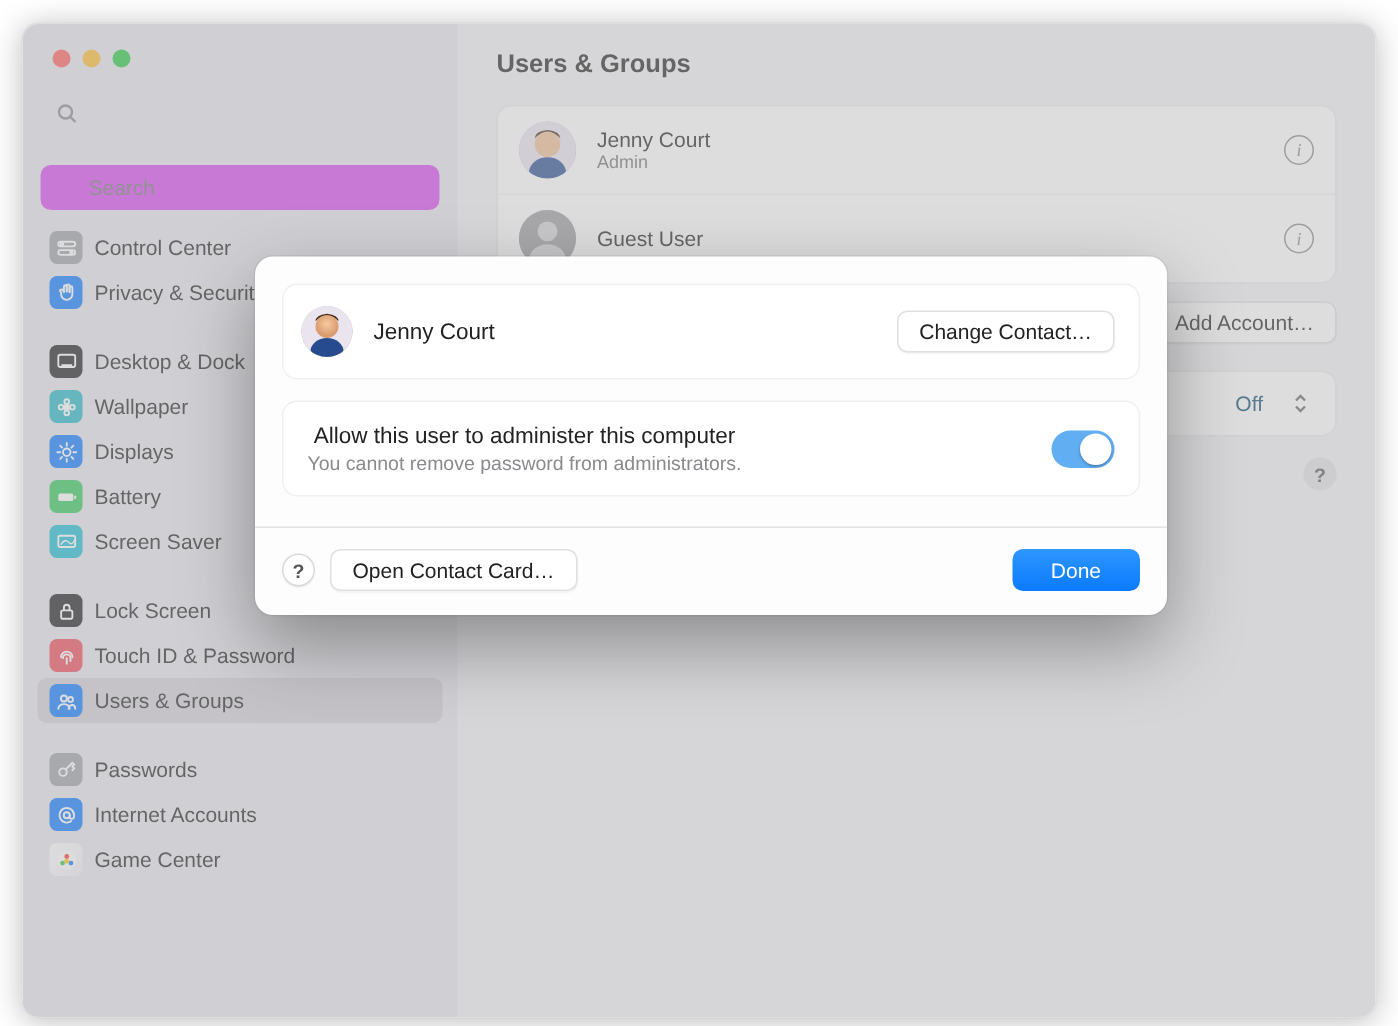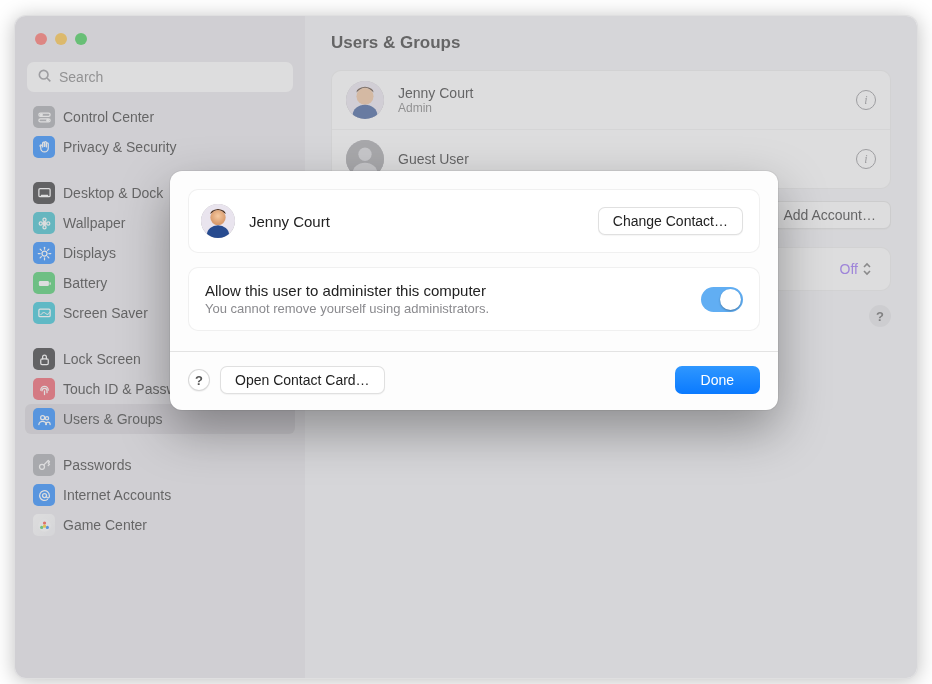--- a/index.html
+++ b/index.html
@@ -14,22 +14,22 @@
     
     .sidebar { width: 290px; height: 100%; background: #e8e6ea; display: flex; flex-direction: column; }
     .titlebar { height: 46px; display: flex; align-items: center; padding-left: 20px; gap: 8px; }
     .tl-dot { width: 12px; height: 12px; border-radius: 50%; }
     .tl-red { background: #ff5f57; }
     .tl-yellow { background: #febc2e; }
     .tl-green { background: #28c840; }
 
     .search-wrap { padding: 0 12px 10px 12px; }
     .search {
-      width: 100%; height: 30px; border-radius: 7px; background: #ffffff; border: none;
-      padding: 0 10px 0 32px; font-size: 14px; color: #333; outline: none;
+      width: 100%; height: 30px; border-radius: 7px; background: #d946ef; border: none;
+      padding: 0 10px 0 32px; font-size: 14px; color: #333; outline: none; margin-top: 48px;
     }
     .search-wrap { position: relative; }
     .search-icon { position: absolute; left: 22px; top: 6px; width: 16px; height: 16px; color: #8a8a8e; }
 
     .side-scroll { flex: 1; overflow: hidden; padding: 0 10px; }
     .side-item {
       display: flex; align-items: center; gap: 8px; height: 30px; padding: 0 8px;
       border-radius: 6px; font-size: 14px; color: #222; cursor: default;
     }
     .side-item.selected { background: #d2d0d6; }
@@ -61,21 +61,21 @@
       background: #fff; border: 1px solid rgba(0,0,0,0.12); border-radius: 7px; padding: 5px 14px;
       font-size: 14px; color: #222; box-shadow: 0 1px 1px rgba(0,0,0,0.04); cursor: pointer;
     }
 
     .settings-box {
       margin-top: 18px; background: #fff; border: 1px solid rgba(0,0,0,0.08); border-radius: 10px;
     }
     .settings-row { display: flex; align-items: center; justify-content: space-between; padding: 12px 16px; border-top: 1px solid rgba(0,0,0,0.06); }
     .settings-row:first-child { border-top: none; }
     .settings-label { font-size: 14px; color: #222; }
-    .select-fake { display: flex; align-items: center; gap: 4px; font-size: 14px; color: #8b5cf6; }
+    .select-fake { display: flex; align-items: center; gap: 20px; font-size: 14px; color: #0c4a6e; }
     .stepper { width: 12px; height: 18px; display: flex; flex-direction: column; justify-content: center; color: #666; }
 
     .help-row { display: flex; justify-content: flex-end; margin-top: 14px; }
     .help-btn { width: 22px; height: 22px; border-radius: 50%; background: #e2e2e6; color: #555; border: none; font-size: 13px; font-weight: 600; cursor: pointer; }
 
     
     .dim { position: absolute; inset: 0; background: rgba(180,180,184,0.46); }
 
     
     .sheet {
@@ -87,21 +87,21 @@
       background: #fff; border: 1px solid rgba(0,0,0,0.06); border-radius: 10px;
       display: flex; align-items: center; padding: 14px 16px 14px 12px; gap: 14px;
     }
     .sheet-username { font-size: 15px; color: #222; flex: 1; }
 
     .sheet-mid {
       margin-top: 14px; background: #fff; border: 1px solid rgba(0,0,0,0.06); border-radius: 10px;
     }
     .opt-row { display: flex; align-items: center; justify-content: space-between; padding: 14px 16px; border-top: 1px solid rgba(0,0,0,0.08); }
     .opt-row:first-child { border-top: none; }
-    .opt-text { display: flex; flex-direction: column; gap: 2px; }
+    .opt-text { display: flex; flex-direction: column; gap: 2px; align-items: center; }
     .opt-title { font-size: 15px; color: #222; }
     .opt-sub { font-size: 13px; color: #8a8a8e; }
 
     .switch { width: 42px; height: 25px; border-radius: 20px; position: relative; flex-shrink: 0; }
     .switch.on { background: #61aef3; }
     .switch.off { background: #e6e6ea; border: 1px solid rgba(0,0,0,0.05); }
     .switch .knob { position: absolute; width: 21px; height: 21px; background: #fff; border-radius: 50%; top: 2px; box-shadow: 0 1px 2px rgba(0,0,0,0.3); }
     .switch.on .knob { right: 2px; }
     .switch.off .knob { left: 2px; }
 
@@ -355,21 +355,21 @@
         </svg>
     </div>
     <div class="sheet-username">Jenny Court</div>
     <button class="mac-btn">Change Contact…</button>
   </div>
 
   <div class="sheet-mid">
     <div class="opt-row">
       <div class="opt-text">
         <div class="opt-title">Allow this user to administer this computer</div>
-        <div class="opt-sub">You cannot remove yourself using administrators.</div>
+        <div class="opt-sub">You cannot remove password from administrators.</div>
       </div>
       <div class="switch on">
           <div class="knob"></div>
         </div>
     </div>
   </div>
 
   <div class="sheet-sep"></div>
 
   <div class="sheet-footer">

